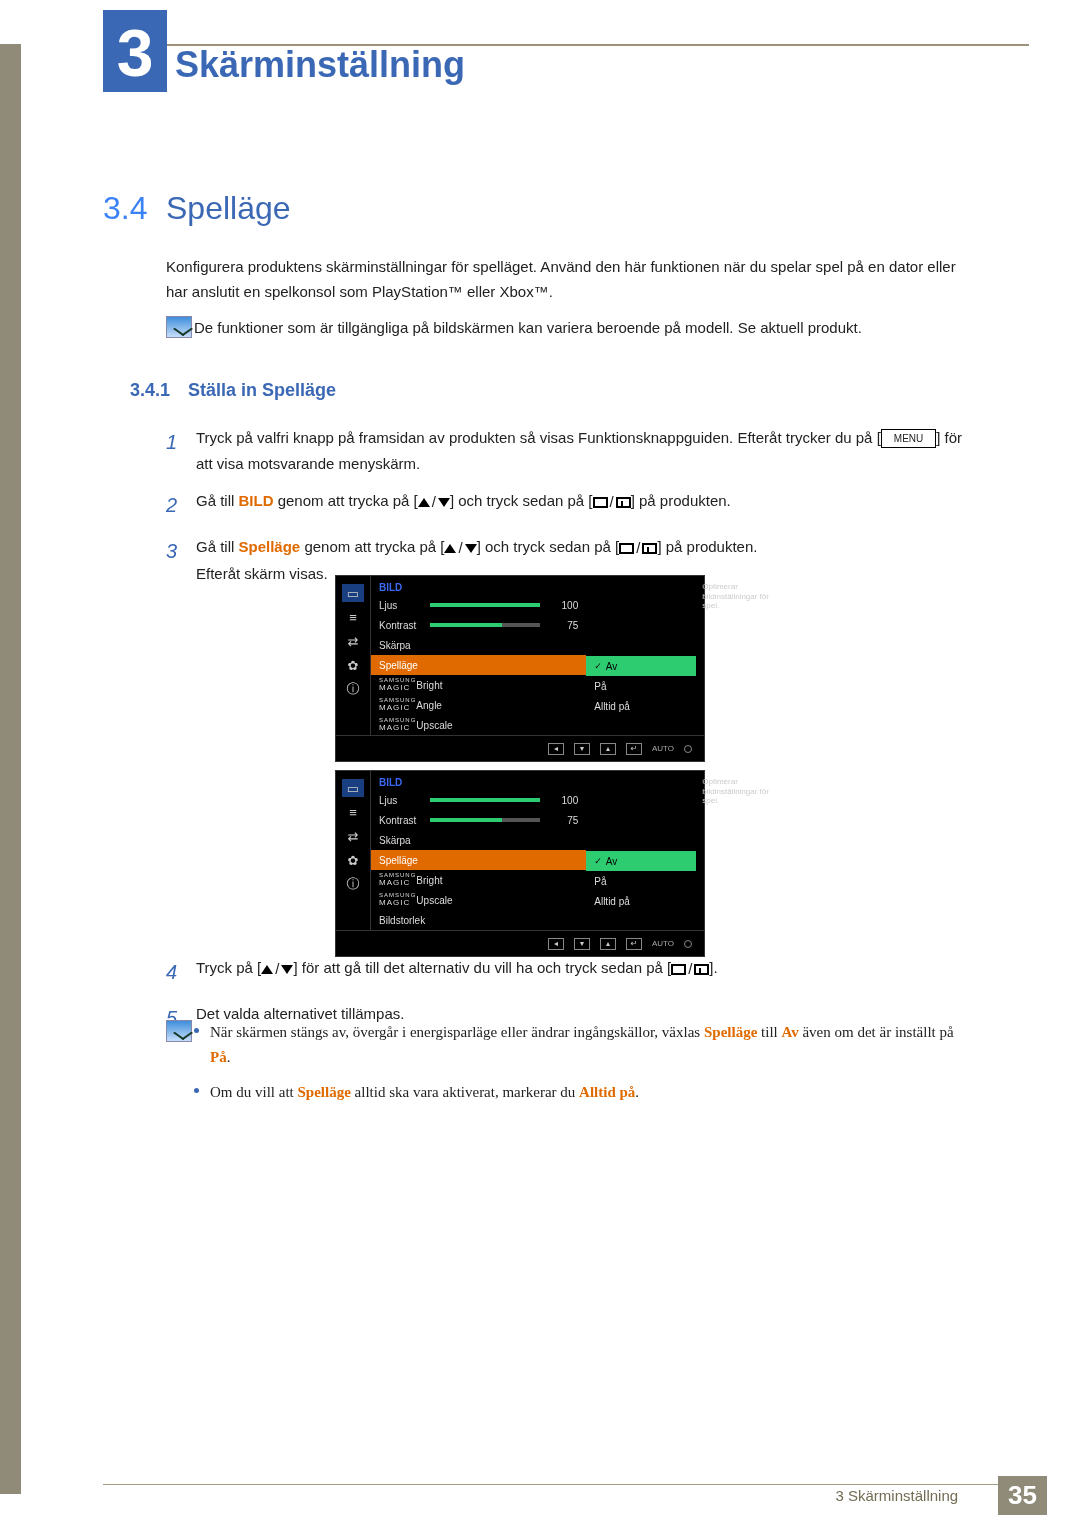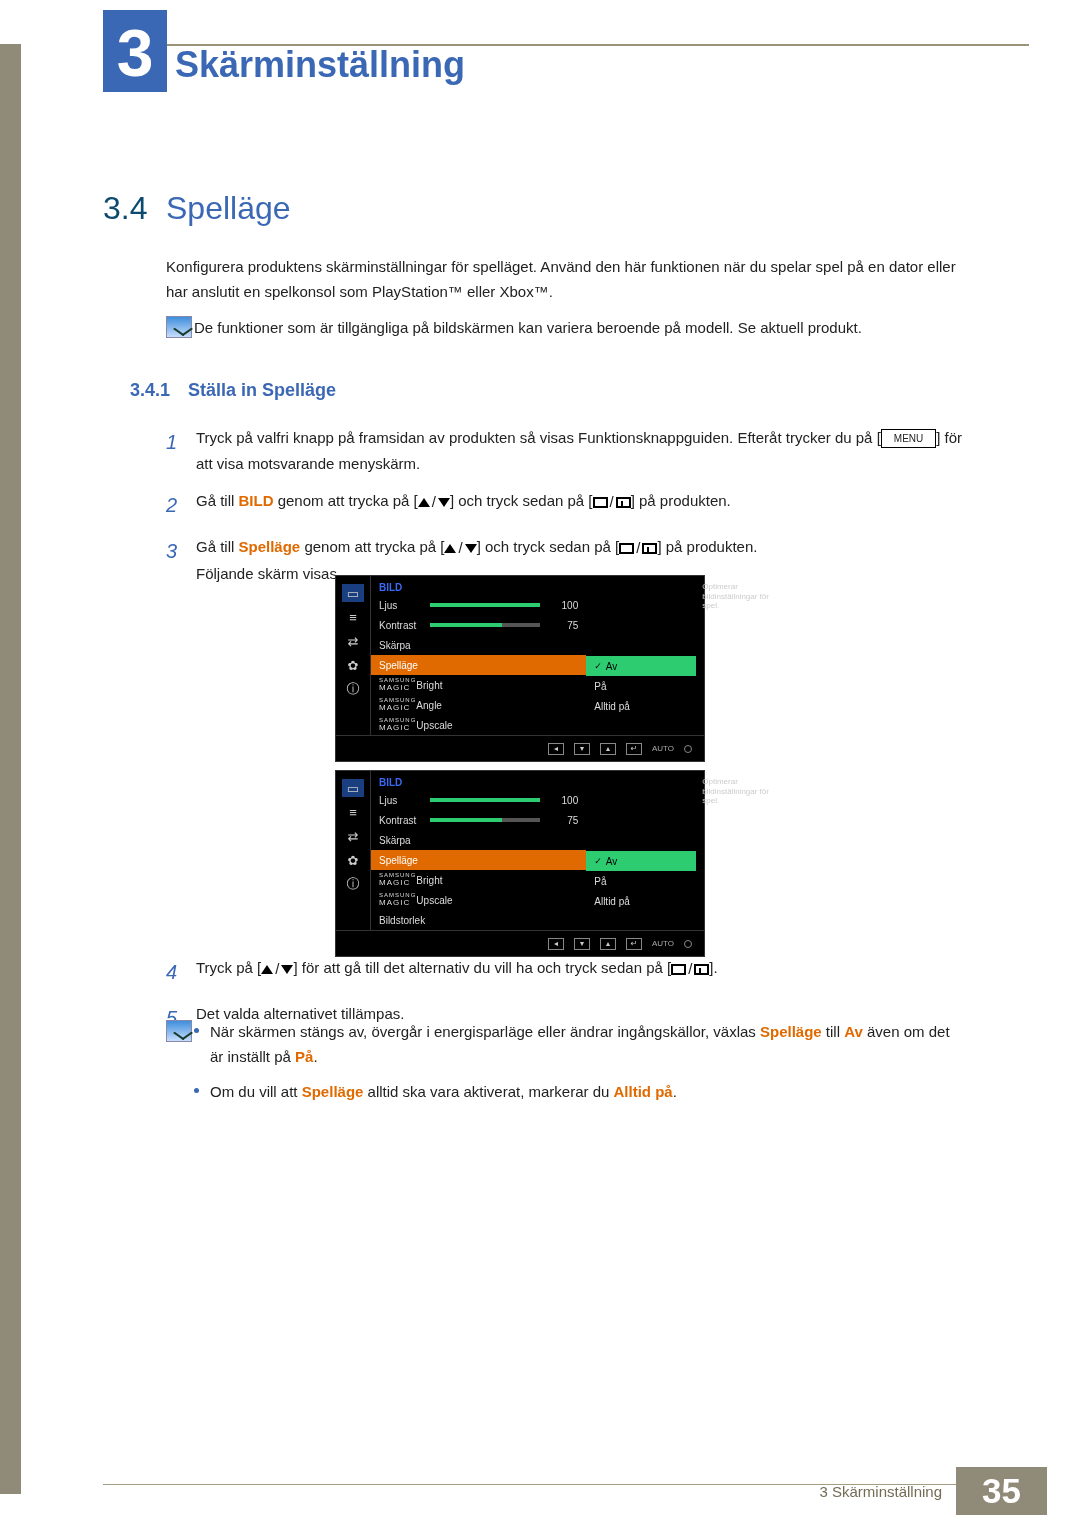--- a/index.html
+++ b/index.html
@@ -38,21 +38,21 @@
     position: absolute;
     left: 175px; top: 44px;
     font-size: 36px;
     font-weight: bold;
     color: #3b68b5;
   }
   .section-num {
     position: absolute;
     left: 103px; top: 190px;
     font-size: 32px;
-    color: #0c4a6e;
+    color: #3b82f6;
   }
   .section-title {
     position: absolute;
     left: 166px; top: 190px;
     font-size: 32px;
     color: #3b68b5;
   }
   .intro {
     position: absolute;
     left: 166px; top: 255px;
@@ -208,38 +208,39 @@
   }
   .osd-nav .auto { font-size:8px; color:#aaa; }
   .osd-nav .pwr { width:8px;height:8px; border:1px solid #888; border-radius:50%; }
 
   
   .steps2 {
     position:absolute; left:166px; top:955px; width:800px; font-size:15px;
   }
   .note-row.bottom { top:1020px; }
   .note-row.bottom ul { list-style:none; }
-  .note-row.bottom li { position:relative; padding-left:16px; margin-bottom:10px; line-height:1.65;}
+  .note-row.bottom li { position:relative; padding-left:16px; margin-bottom:10px; line-height:1.65;font-family:Liberation Serif, serif;}
   .note-row.bottom li::before {
     content:""; position:absolute; left:0; top:8px;
     width:5px; height:5px; background:#3b68b5; border-radius:50%;
   }
   
   .footer-line {
     position:absolute; left:103px; top:1484px; width:926px; height:1px; background:#a39d84;
   }
   .footer {
     position:absolute; bottom:12px; right:33px;
     display:flex; align-items:center; gap:14px;
     font-size:15px; color:#726c54;
   }
   .page-box {
     background:#8f8b78; color:#fff;
-    font-size:35px; font-weight:bold;
-    padding:4px 26px;
+    font-size:26px; font-weight:bold;
+    padding:4px 10px;
+    margin-left:26px;
   }
 </style>
 </head>
 <body>
 
 <div class="topline"></div>
 <div class="side-bar"></div>
 
 <div class="chapter-num">3</div>
 <div class="chapter-title">Skärminställning</div>
@@ -267,21 +268,21 @@
   <div class="step">
     <div class="n">2</div>
     <div class="body">
       <span>Gå till </span><span class="bold">BILD</span><span> genom att trycka på [</span><span class="btn-icons"><span class="tri-up"></span><span class="slash">/</span><span class="tri-dn"></span></span><span>] och tryck sedan på [</span><span class="btn-icons"><span class="rect-ic"></span><span class="slash">/</span><span class="enter-ic"></span></span><span>] på produkten.</span>
     </div>
   </div>
   <div class="step">
     <div class="n">3</div>
     <div class="body">
       <span>Gå till </span><span class="bold">Spelläge</span><span> genom att trycka på [</span><span class="btn-icons"><span class="tri-up"></span><span class="slash">/</span><span class="tri-dn"></span></span><span>] och tryck sedan på [</span><span class="btn-icons"><span class="rect-ic"></span><span class="slash">/</span><span class="enter-ic"></span></span><span>] på produkten.</span>
-      <div>Följande skärm visas.</div>
+      <div>Efteråt skärm visas.</div>
     </div>
   </div>
 </div>
 
 <div class="osd-wrap osd1">
   <div class="osd">
     <div class="osd-top">
       <div class="osd-iconcol">
         <div class="ic sel">▭</div>
         <div class="ic">≡</div>

